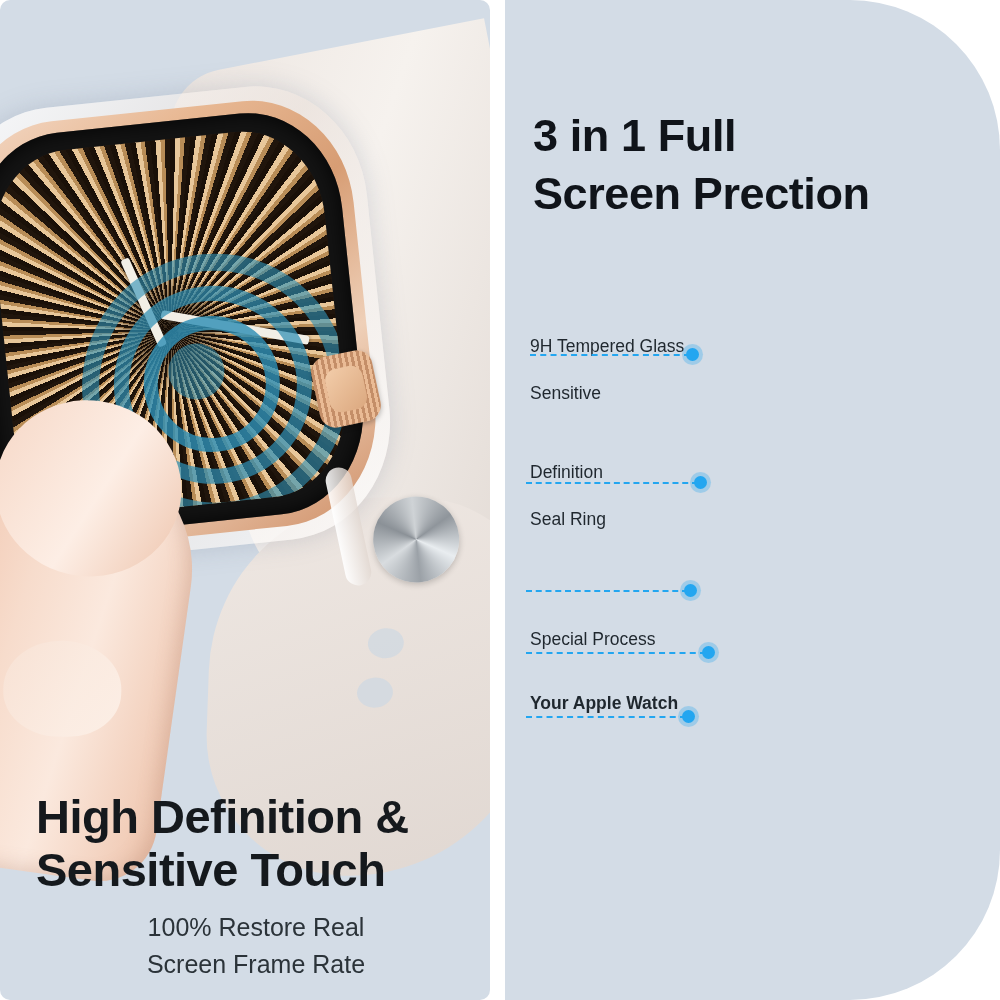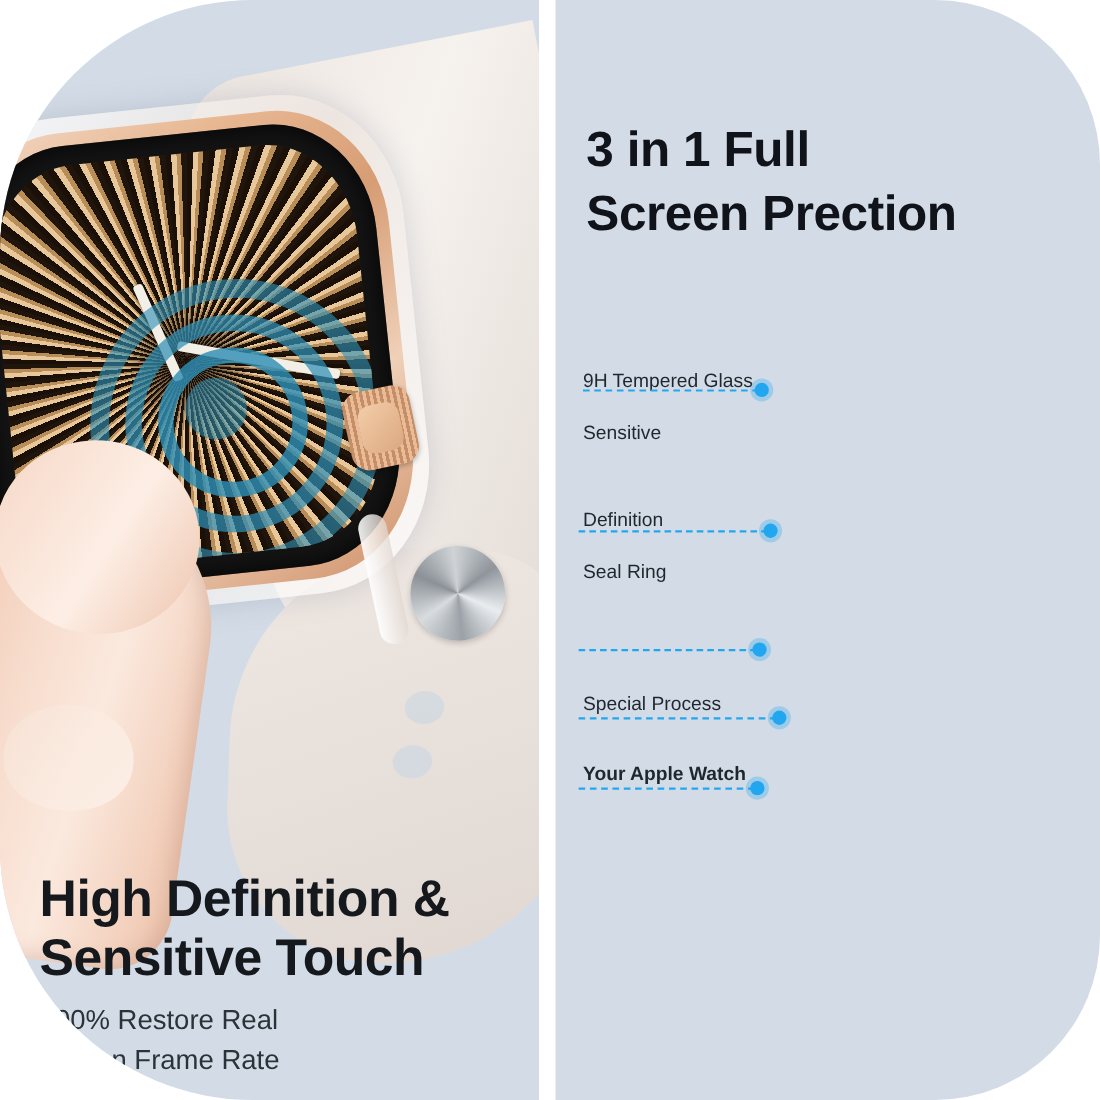--- a/index.html
+++ b/index.html
@@ -5,21 +5,21 @@
   html,body{margin:0;padding:0;background:#ffffff;}
   body{width:1000px;height:1000px;overflow:hidden;
        font-family:"Liberation Sans","DejaVu Sans",sans-serif;}
 
   .canvas{position:relative;width:1000px;height:1000px;background:#ffffff;overflow:hidden;}
 
   
   .panel{position:absolute;background:#d3dce6;overflow:hidden;}
   .panel-left{left:0;top:0;width:490px;height:1000px;
               border-top-left-radius:230px;border-bottom-left-radius:230px;
-              border-top-right-radius:0;border-bottom-right-radius:0;}
+              border-top-right-radius:0;border-bottom-right-radius:0;border-radius:10px;}
   .panel-right{left:505px;top:0;width:495px;height:1000px;
                border-top-right-radius:150px;border-bottom-right-radius:150px;}
 
   
   .lwatch{position:absolute;left:-40px;top:95px;width:440px;height:470px;
           transform:rotate(-6deg);}
   
   .lshell{position:absolute;left:0;top:0;width:420px;height:455px;
           border-radius:110px/120px;
           background:linear-gradient(135deg,rgba(255,255,255,.85),rgba(232,222,216,.55) 45%,rgba(255,255,255,.75));
@@ -80,21 +80,21 @@
          background:repeating-linear-gradient(90deg,#c48e68 0 3px,#eabb95 3px 6px);
          box-shadow:0 2px 5px rgba(0,0,0,.25);transform:rotate(-6deg);}
   .crown-c{position:absolute;left:12px;top:14px;width:38px;height:44px;border-radius:12px;
          background:linear-gradient(140deg,#f3cdaa,#dba87f);}
   .sidebtn{position:absolute;left:354px;top:388px;width:26px;height:120px;border-radius:14px;
          background:linear-gradient(90deg,rgba(255,255,255,.9),rgba(225,215,208,.75));transform:rotate(-6deg);}
 
   
   .l-head{position:absolute;left:36px;top:790px;width:440px;}
   .l-title{font-size:47px;line-height:1.13;font-weight:bold;color:#15191d;letter-spacing:-.5px;}
-  .l-sub{margin-top:14px;font-size:25px;line-height:1.38;color:#2b3339;}
+  .l-sub{margin-top:14px;font-size:25px;line-height:1.38;color:#2b3339;text-align:center;}
 
   
   .r-title{position:absolute;left:533px;top:107px;width:440px;
            font-size:45px;line-height:1.28;font-weight:bold;color:#10141a;letter-spacing:-.4px;}
 
   
   .callout{position:absolute;}
   .callout .ctext{font-size:17.5px;line-height:1.33;color:#1f272e;white-space:pre-line;}
   .leader{position:absolute;height:0;border-top:2px dashed #23a6f0;}
   .dot{position:absolute;width:13px;height:13px;border-radius:50%;background:#23a6f0;

